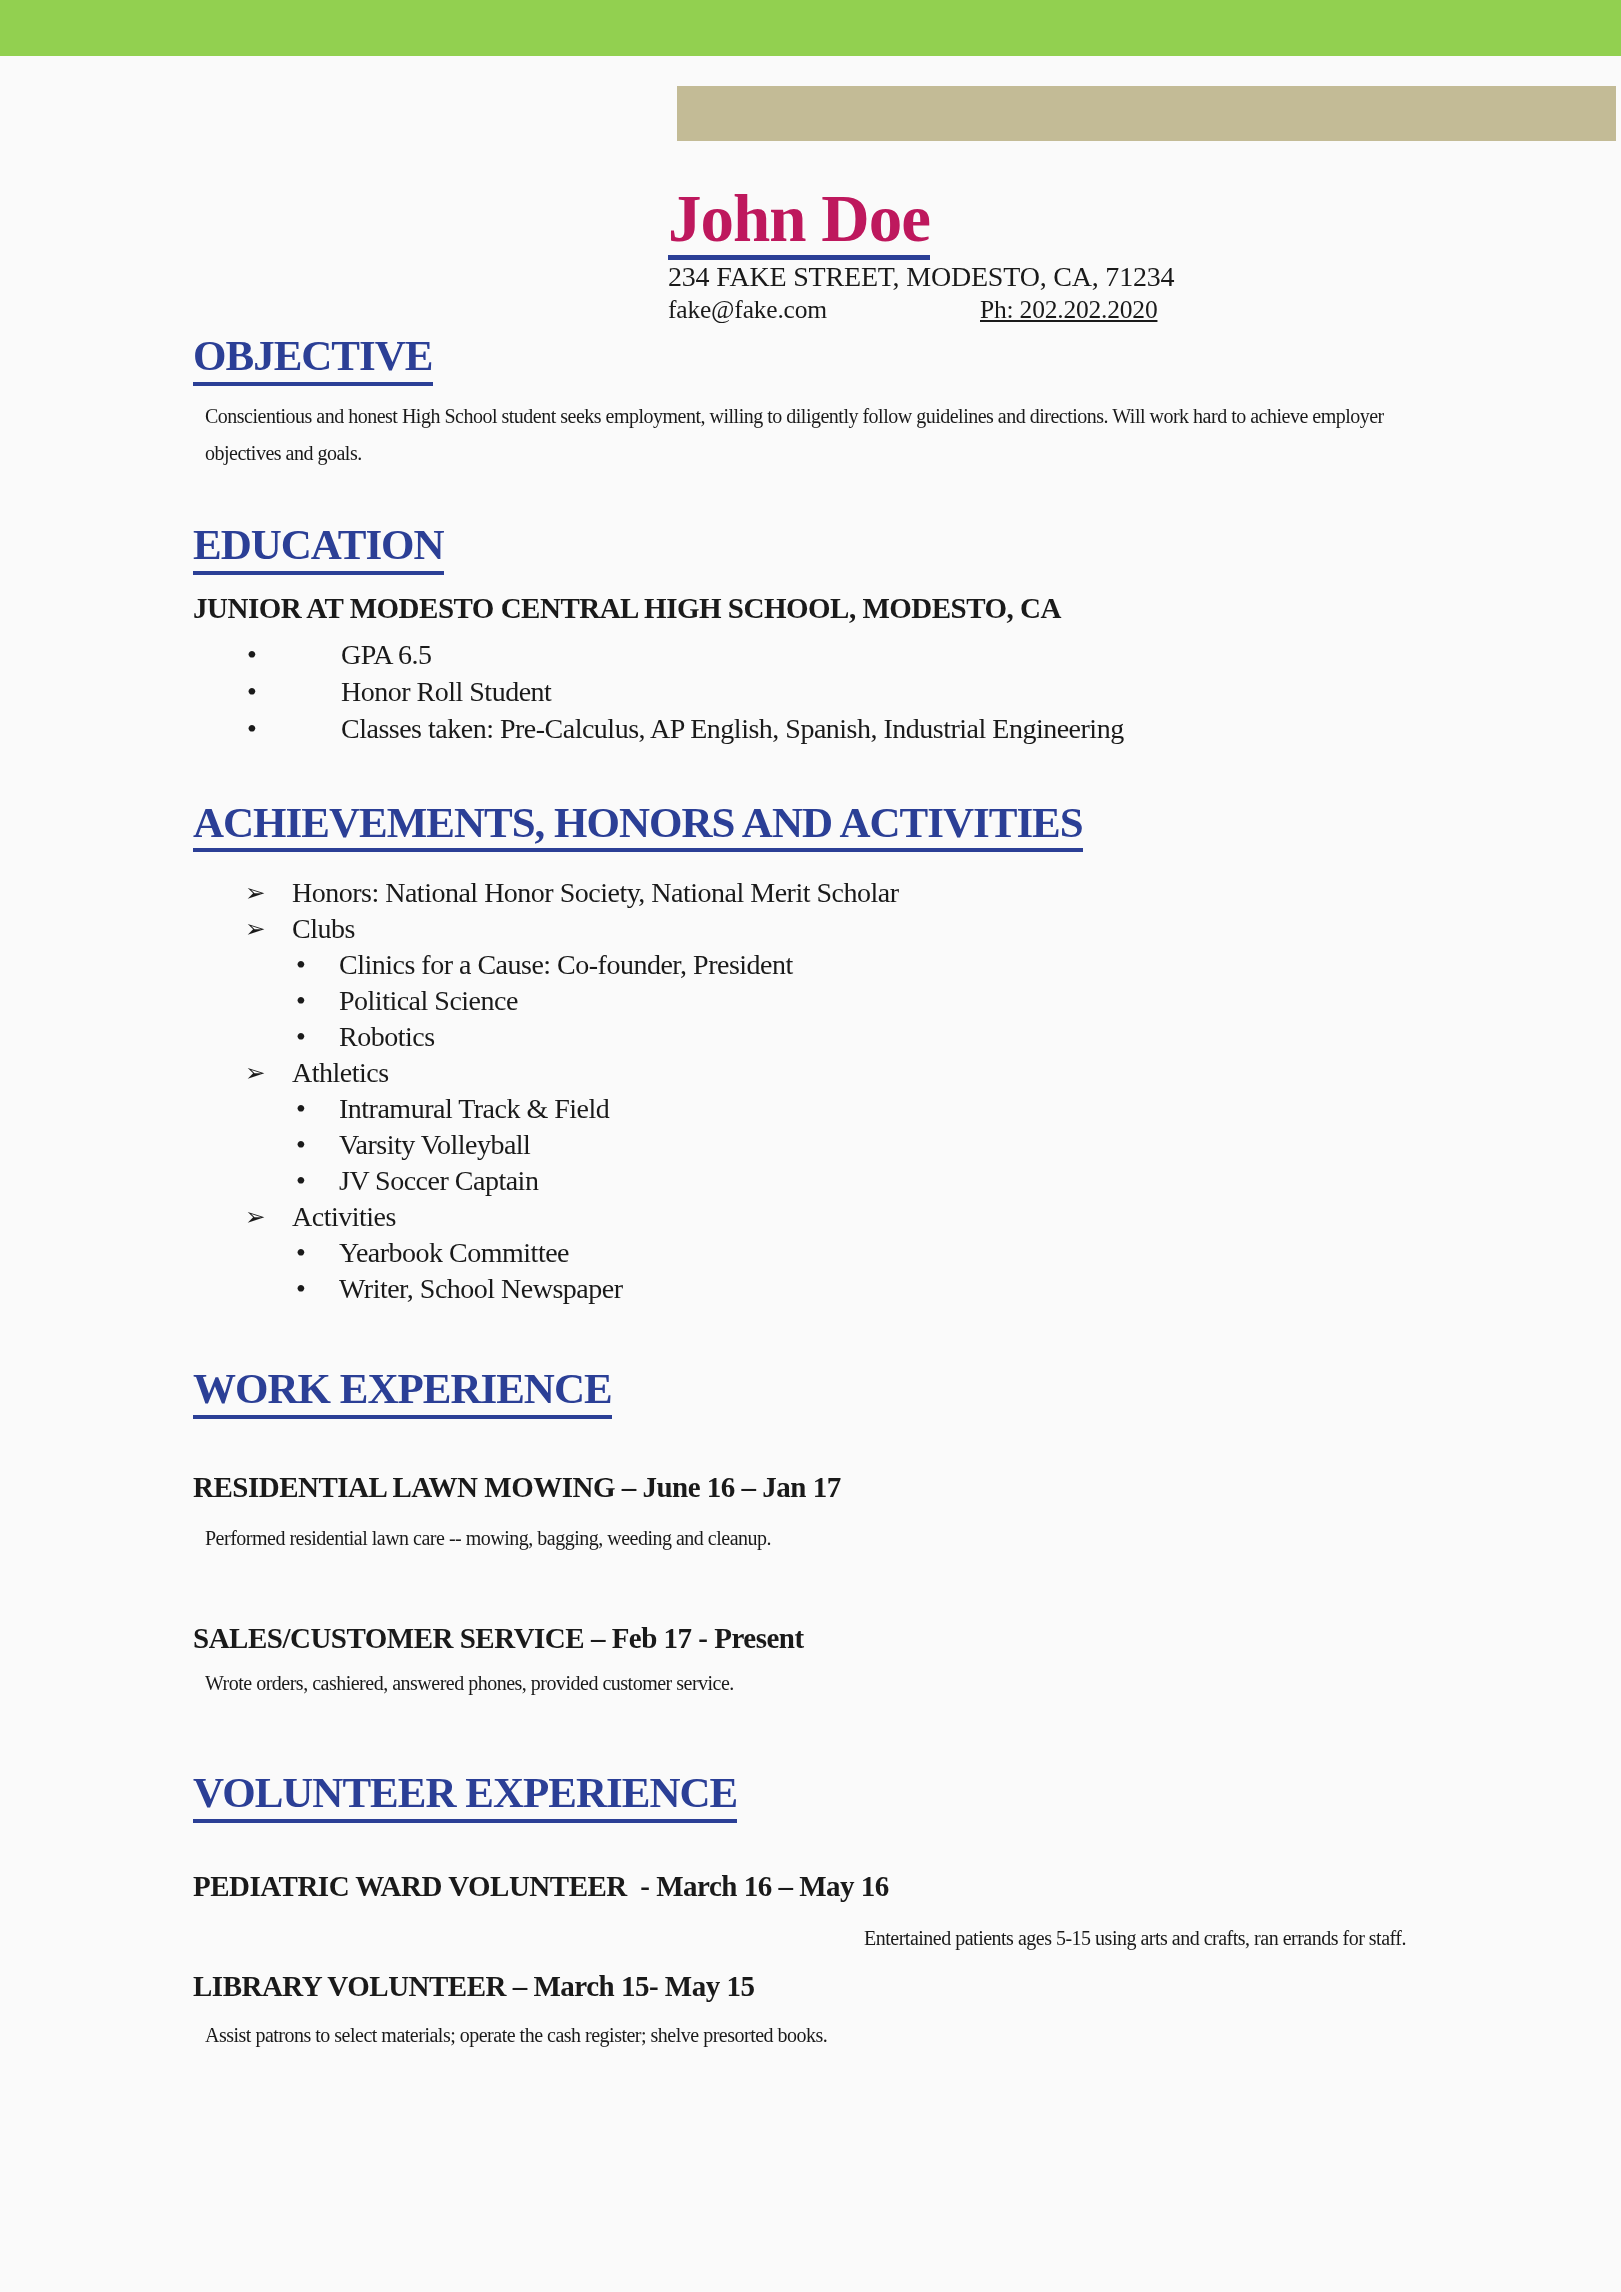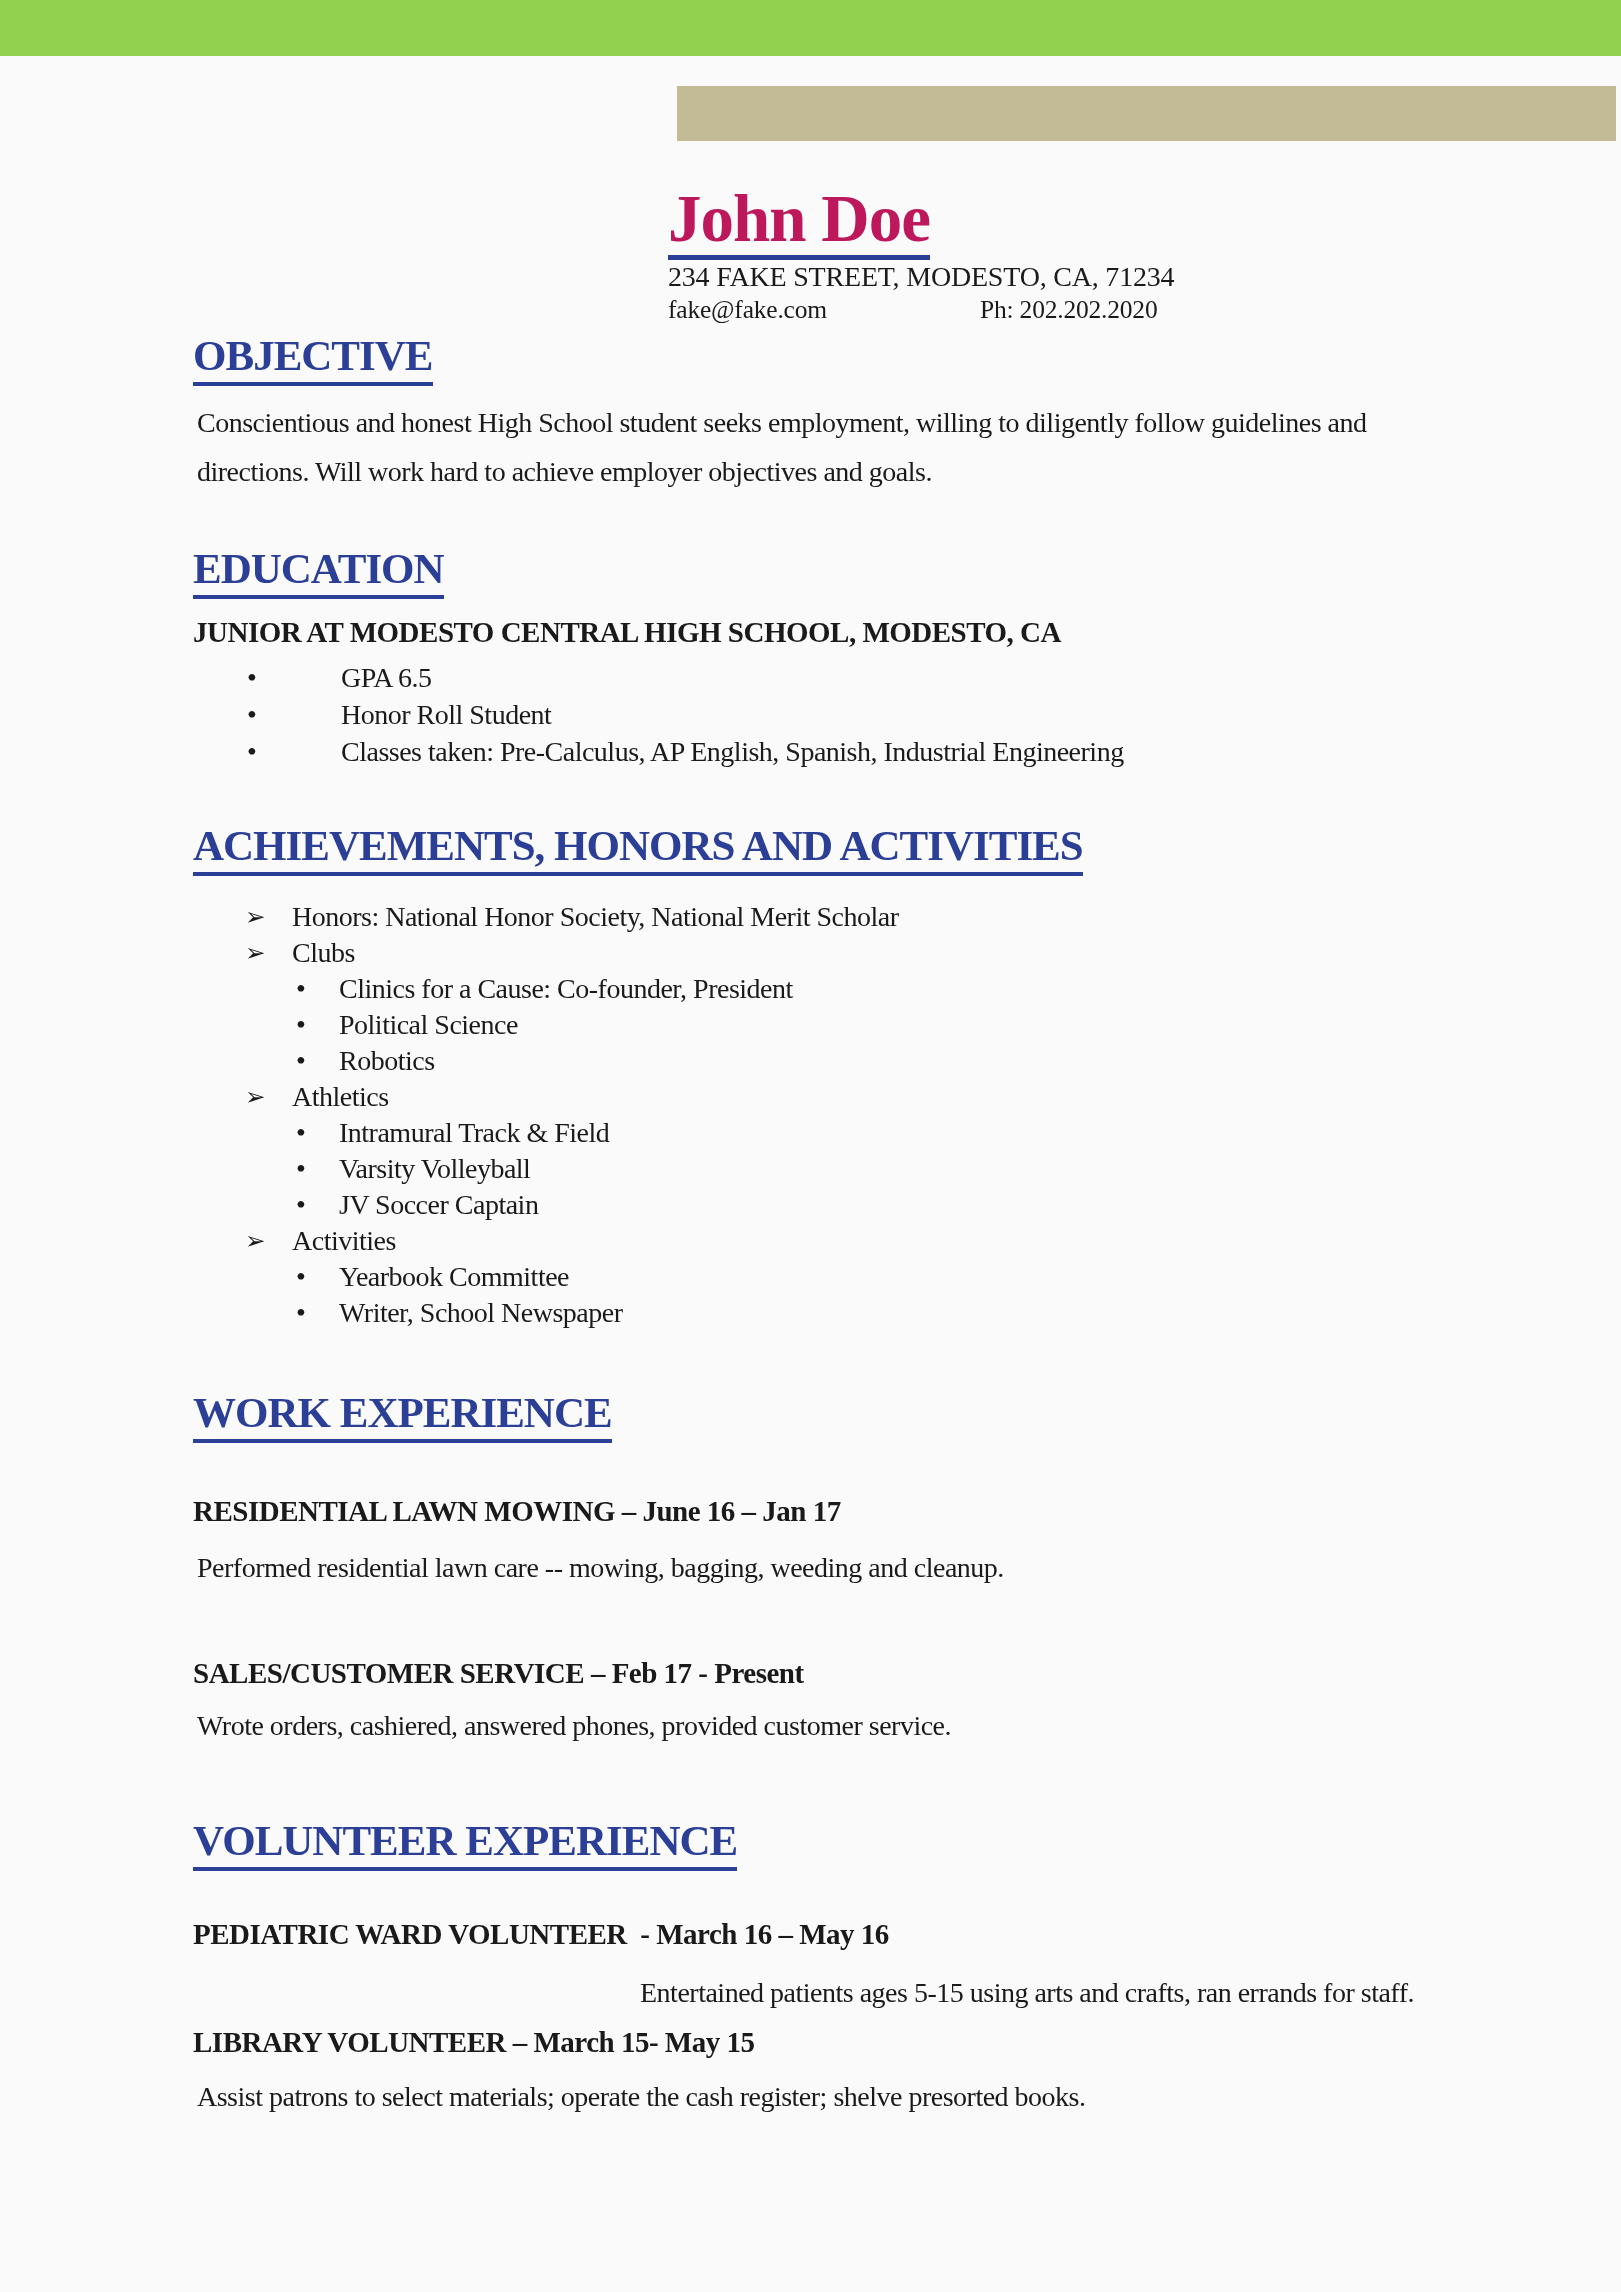--- a/index.html
+++ b/index.html
@@ -34,20 +34,21 @@
     padding-bottom: 2px;
     border-bottom: 5.9px solid #2b3f96;
   }
   .addr-line {
     font-size: 28px; line-height: 33px;
     letter-spacing: -0.2px;
   }
   .contact-line {
     font-size: 25.5px; line-height: 33px;
     letter-spacing: -0.2px;
+    text-decoration: underline;
   }
   .contact-line .email { display: inline-block; width: 312px; }
   main {
     position: absolute; top: 332px; left: 193px; width: 1225px;
   }
   h2 {
     display: table; 
     margin: 0;
     font-size: 43px; font-weight: bold; line-height: 47px;
     color: #2b3f96;
@@ -55,22 +56,22 @@
     padding-bottom: 2.9px;
     border-bottom: 4.9px solid #2b3f96;
   }
   h3 {
     margin: 0;
     font-size: 29px; font-weight: bold; line-height: 35px;
     letter-spacing: -0.5px;
     white-space: pre-wrap;
   }
   p {
-    margin: 4px;
-    font-size: 28px; line-height: 49px;
+    margin: 12px;
+    font-size: 20px; line-height: 37px;
     letter-spacing: -0.5px;
   }
   ul { margin: 0; padding: 0; list-style: none; }
   li {
     position: relative;
     font-size: 28px;
     letter-spacing: -0.5px;
   }
   .edu-list li { line-height: 37px; padding-left: 148px; }
   .edu-list .marker { position: absolute; left: 54px; top: 0; }

